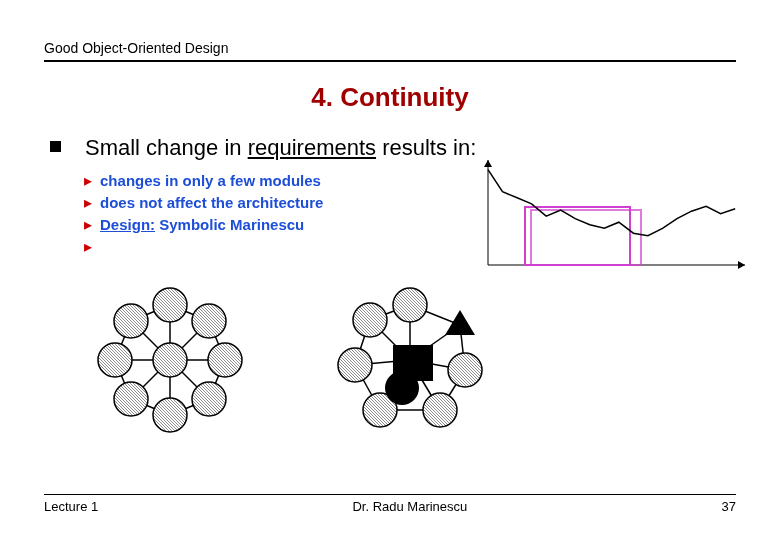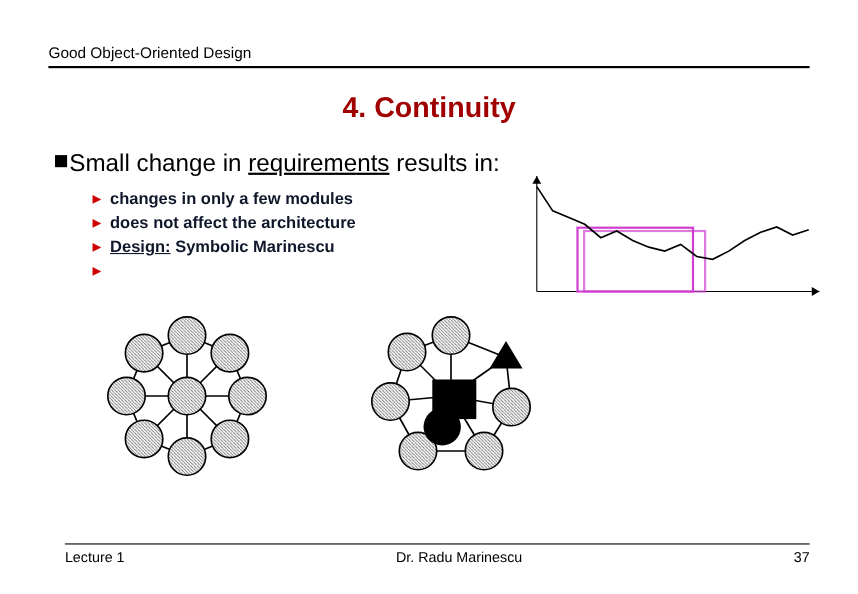--- a/index.html
+++ b/index.html
@@ -31,21 +31,21 @@
   .title {
     text-align: center;
     font-size: 26px;
     font-weight: bold;
     color: #a00000;
     margin: 20px 0 22px 0;
   }
   .level1 {
     display: flex;
     align-items: flex-start;
-    gap: 2px;
+    gap: 24px;
     margin: 0 0 10px 0;
     padding-left: 6px;
   }
   .black-square {
     width: 11px;
     height: 11px;
     background: #000;
     flex: 0 0 auto;
     margin-top: 6px;
   }
@@ -68,37 +68,37 @@
   }
   .red-arrow {
     color: #cc0000;
     font-size: 16px;
     line-height: 20px;
     flex: 0 0 auto;
   }
   .sub-text {
     font-size: 15px;
     font-weight: bold;
-    color: #0f172a;
+    color: #1d4ed8;
     line-height: 20px;
   }
   .chart-svg {
     position: absolute;
     right: 30px;
     top: 155px;
   }
   .graphs-svg {
     position: absolute;
     left: 80px;
     top: 280px;
   }
   .footer {
     position: absolute;
     bottom: 26px;
-    left: 59px;
+    left: 44px;
     right: 44px;
   }
   .footer-rule {
     border: 0;
     border-top: 1px solid #000;
     margin: 0 0 4px 0;
   }
   .footer-row {
     display: flex;
     justify-content: space-between;

